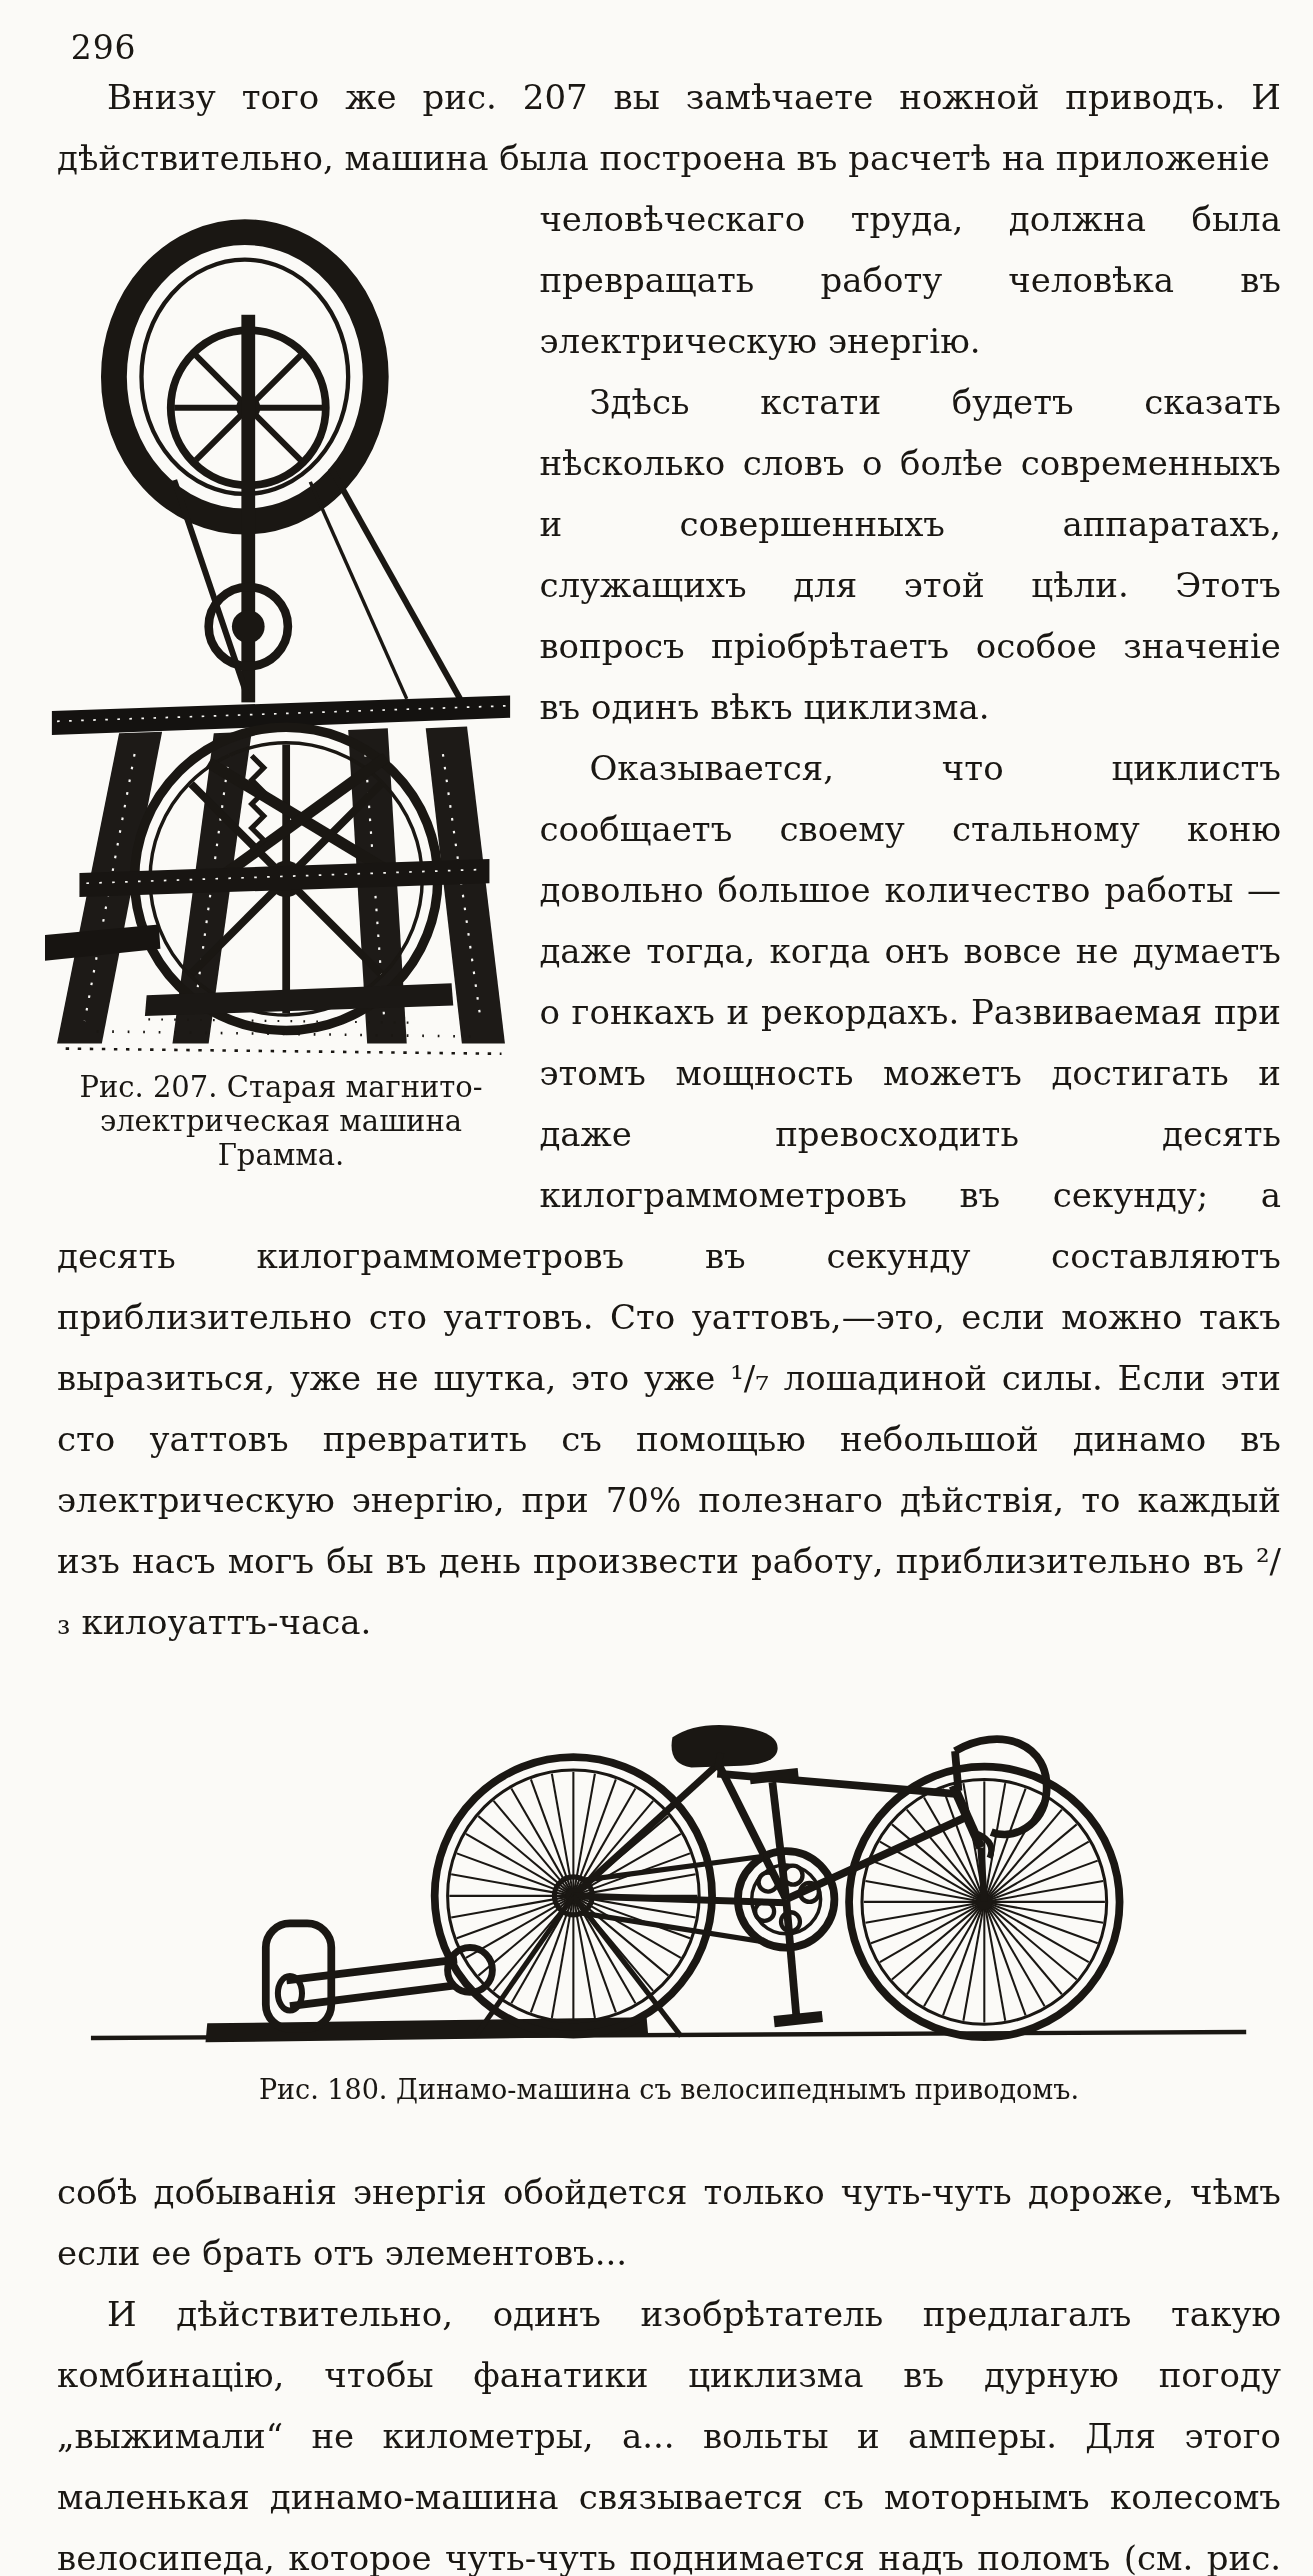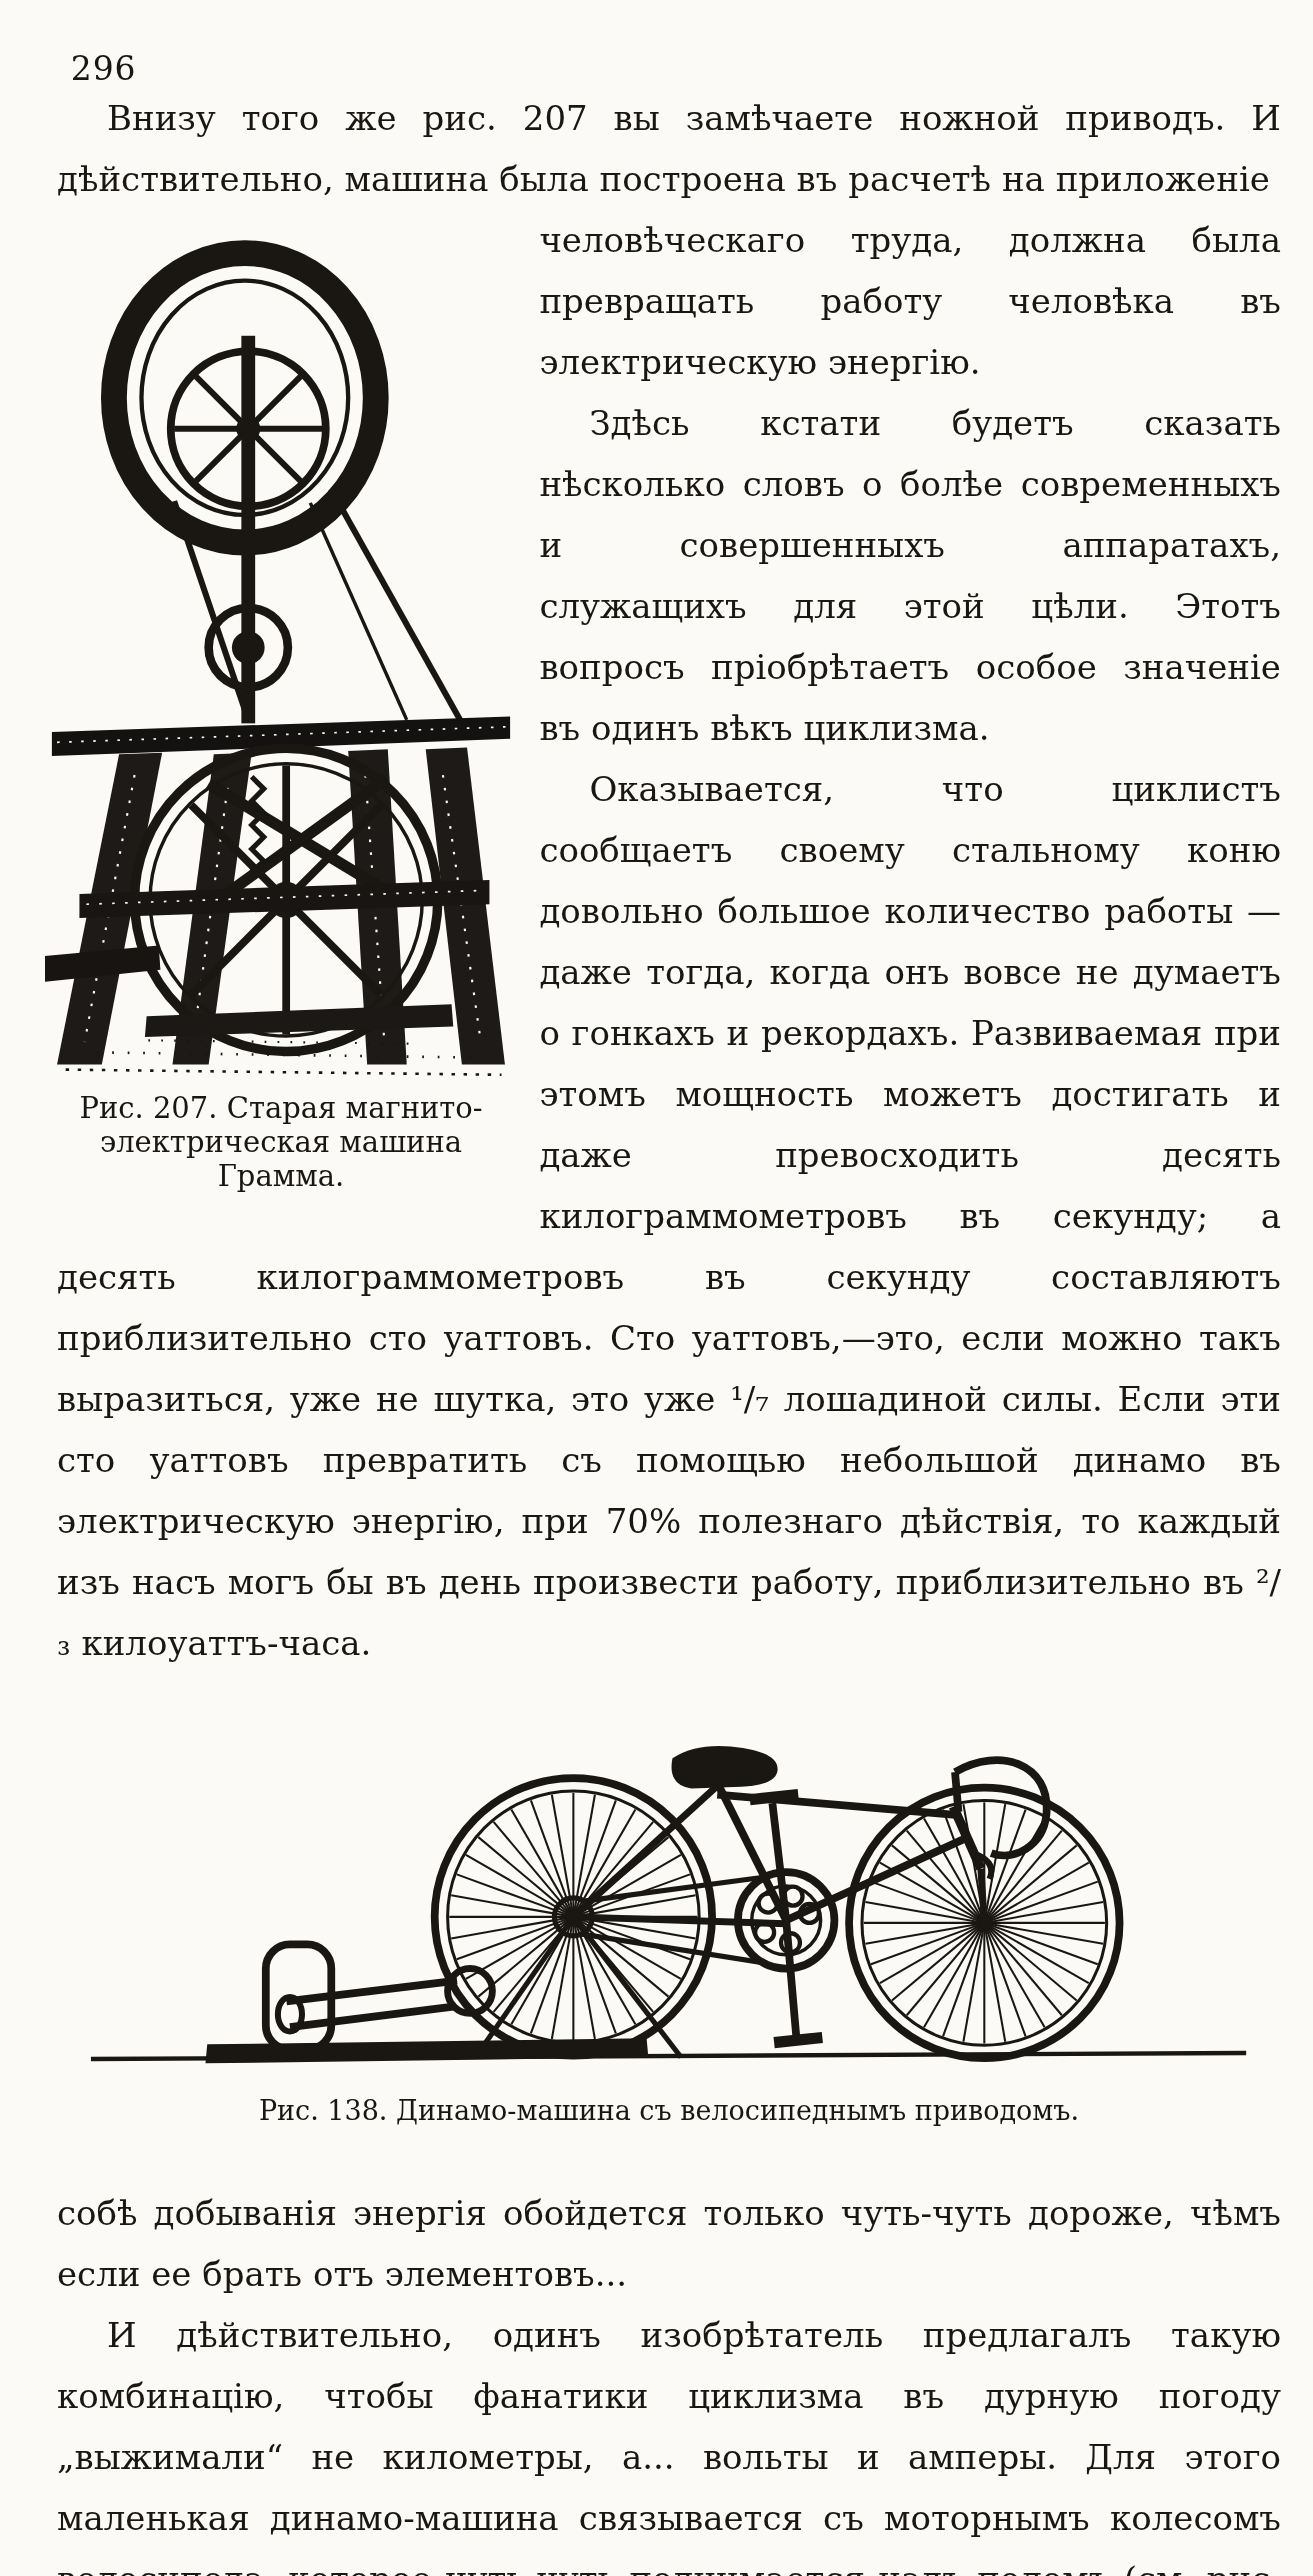--- a/index.html
+++ b/index.html
@@ -3,21 +3,21 @@
 <meta charset="utf-8">
 <style>
   :root{ --paper:#fbfaf7; --ink:#1a1713; }
   html,body{ margin:0; padding:0; }
   body{
     width:1314px; height:2576px; overflow:hidden;
     background:var(--paper); color:var(--ink);
     font-family:"DejaVu Serif","Liberation Serif",serif;
   }
   .page{ position:relative; width:1314px; height:2576px; box-sizing:border-box;
-         padding:37px 33px 0 57px; }
+         padding:16px 33px 0 57px; }
   .pagenum{ font-size:33px; margin:12px 0 0 13.8px; letter-spacing:0.9px; }
   .title{ text-align:center; font-weight:bold; font-size:40px; margin:40px 0 31px;
           letter-spacing:0.9px; }
   .bt{ font-size:34px; line-height:61px; text-align:justify; margin:0; }
   .indent{ text-indent:50px; }
   .flow{ margin-top:0; }
   .fig207{ float:left; width:472px; margin:5.2px 22.4px 3.4px -12px; }
   .fig207 svg{ display:block; width:472px; height:866px; }
   .fig207 figcaption{ font-size:29px; line-height:34px; text-align:center;
                       margin-top:10.3px; padding:0 29px; }
@@ -268,20 +268,20 @@
       </g>
 
       <g>
         <rect x="218" y="250" width="76" height="122" rx="28" class="ln" stroke-width="9"></rect>
         <line x1="242" y1="316" x2="440" y2="292" class="ln" stroke-width="9"></line>
         <line x1="246" y1="346" x2="438" y2="322" class="ln" stroke-width="9"></line>
         <ellipse cx="246" cy="331" rx="14" ry="20" class="ln" stroke-width="7"></ellipse>
         <circle cx="455" cy="304" r="26" class="ln" stroke-width="8"></circle>
       </g>
     </svg>
-    <figcaption>Рис. 138. Динамо-машина съ велосипеднымъ приводомъ.</figcaption>
+    <figcaption>Рис. 180. Динамо-машина съ велосипеднымъ приводомъ.</figcaption>
   </figure>
 
   <p class="bt tail">собѣ добыванія энергія обойдется только чуть-чуть дороже, чѣмъ если ее брать отъ элементовъ...</p>
   <p class="bt indent">И дѣйствительно, одинъ изобрѣтатель предлагалъ такую комбинацію, чтобы фанатики циклизма въ дурную погоду „выжимали“ не километры, а... вольты и амперы. Для этого маленькая динамо-машина связывается съ моторнымъ колесомъ велосипеда, которое чуть-чуть поднимается надъ поломъ (см. рис. 208). Получаемымъ токомъ можно заряжать батарею аккумуляторовъ, и такимъ образомъ рвеніе циклиста зальетъ домъ волнами электрическаго свѣта...</p>
 
 </div>
 
 
 </body></html>

